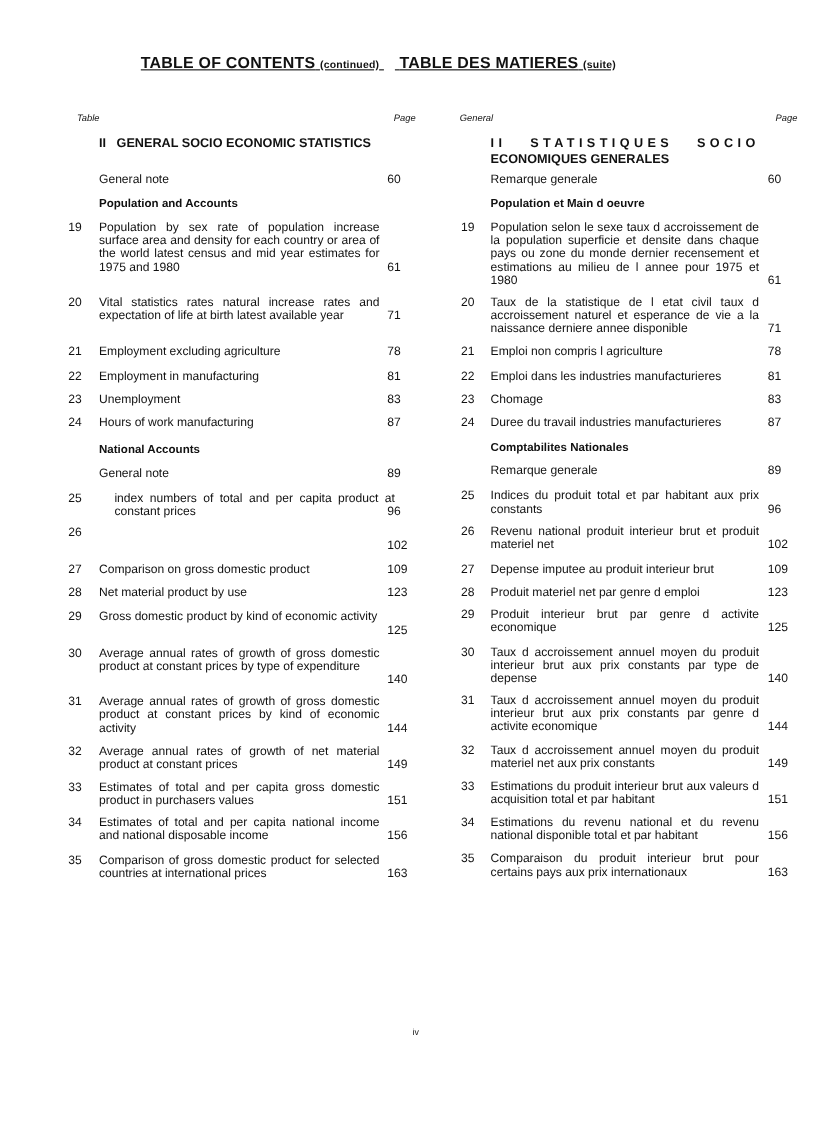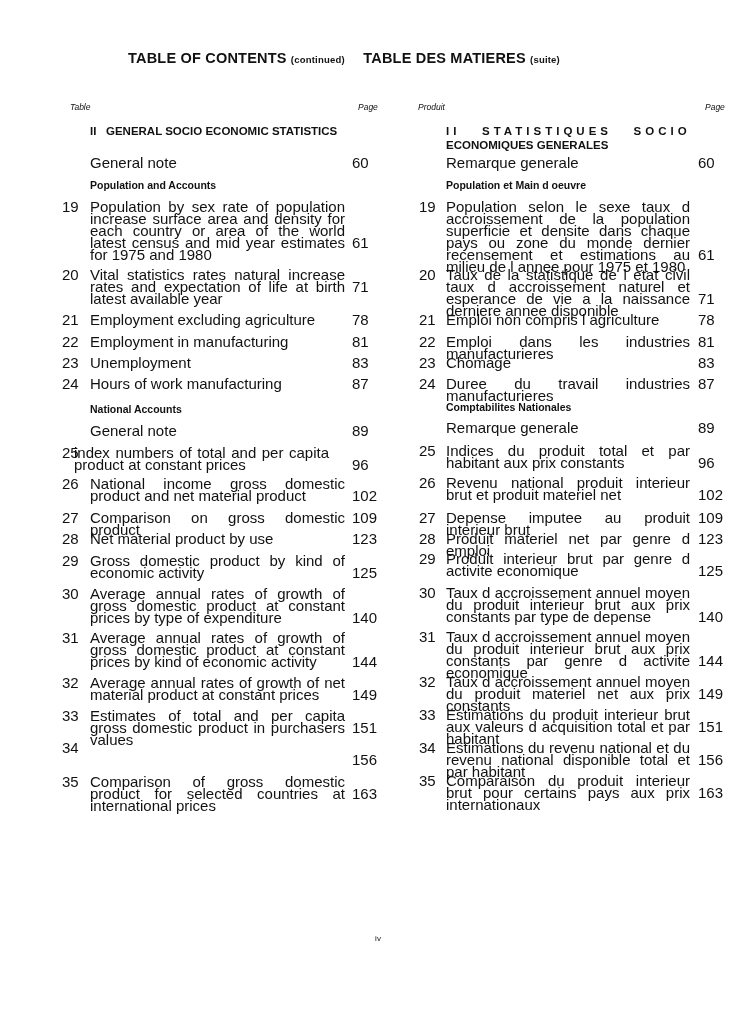--- a/index.html
+++ b/index.html
@@ -1,25 +1,25 @@
 <!DOCTYPE html>
 <html><head>
 <meta charset="utf-8">
 <style>
   html, body { margin: 0; padding: 0; background: #ffffff; }
   body { width: 756px; height: 1024px; position: relative; overflow: hidden;
          font-family: "Liberation Sans", sans-serif; color: #111; }
   .title { position: absolute; top: 50px; left: 0; width: 688px; text-align: center;
-           font-weight: bold; font-size: 14.5px; letter-spacing: 0.2px; white-space: nowrap; }
+           font-weight: bold; font-size: 14.5px; letter-spacing: 0.2px; white-space: nowrap; text-decoration: underline; }
   .title .small { font-size: 9.5px; font-weight: bold; }
   .title .gap { display: inline-block; width: 10px; }
   .colhead { position: absolute; top: 102px; font-size: 8.5px; font-style: italic; }
   .sec { position: absolute; font-weight: bold; font-size: 11.5px; }
   .sub { position: absolute; font-weight: bold; font-size: 10.5px; }
-  .row { position: absolute; font-size: 15px; line-height: 12px; }
+  .row { position: absolute; font-size: 11px; line-height: 12px; }
   .num { position: absolute; left: 0; top: 0; }
   .txt { position: absolute; text-align: justify; }
   .pg { position: absolute; text-align: left; width: 30px; }
   .footer { position: absolute; top: 934px; left: 0; width: 756px; text-align: center; font-size: 8px; }
 </style>
 </head>
 <body>
 
 <div class="title">
   <span>TABLE OF CONTENTS</span>
@@ -77,26 +77,25 @@
 <div class="sub" style="left:90px; top:403px;">National Accounts</div>
 
 <div class="row" style="left:90px; top:425px; width:292px;">
   <span>General note</span>
   <span class="pg" style="right:0; top:0;">89</span>
 </div>
 
 <div id="left-b">
     <div class="row" style="left: 62px; top: 447px; width: 320px; height: 24px;">
       <span class="num">25</span>
-      <span class="txt" style="left: 12px; top: 0px; width: 255px;">index numbers of total and per capita product at constant prices</span>
+      <span class="txt" style="left: 42px; top: 0px; width: 255px;">index numbers of total and per capita product at constant prices</span>
       <span class="pg" style="right: 0px; top: 12px;">96</span>
     </div>
     <div class="row" style="left: 62px; top: 478px; width: 320px; height: 24px;">
       <span class="num">26</span>
-      <span class="txt" style="left: 28px; top: 0px; width: 255px;">National income  gross domestic product and net material product</span>
       <span class="pg" style="right: 0px; top: 12px;">102</span>
     </div>
     <div class="row" style="left: 62px; top: 512px; width: 320px; height: 12px;">
       <span class="num">27</span>
       <span class="txt" style="left: 28px; top: 0px; width: 255px;">Comparison on gross domestic product</span>
       <span class="pg" style="right: 0px; top: 0px;">109</span>
     </div>
     <div class="row" style="left: 62px; top: 533px; width: 320px; height: 12px;">
       <span class="num">28</span>
       <span class="txt" style="left: 28px; top: 0px; width: 255px;">Net material product by use</span>
@@ -122,30 +121,31 @@
       <span class="txt" style="left: 28px; top: 0px; width: 255px;">Average annual rates of growth of net material product at constant prices</span>
       <span class="pg" style="right: 0px; top: 12px;">149</span>
     </div>
     <div class="row" style="left: 62px; top: 710px; width: 320px; height: 24px;">
       <span class="num">33</span>
       <span class="txt" style="left: 28px; top: 0px; width: 255px;">Estimates of total and per capita gross domestic product in purchasers  values</span>
       <span class="pg" style="right: 0px; top: 12px;">151</span>
     </div>
     <div class="row" style="left: 62px; top: 742px; width: 320px; height: 24px;">
       <span class="num">34</span>
+      <span class="txt" style="left: 28px; top: 0px; width: 255px;">Estimates of total and per capita national income and national disposable income</span>
       <span class="pg" style="right: 0px; top: 12px;">156</span>
     </div>
     <div class="row" style="left: 62px; top: 776px; width: 320px; height: 24px;">
       <span class="num">35</span>
       <span class="txt" style="left: 28px; top: 0px; width: 255px;">Comparison of gross domestic product for selected countries at international prices</span>
       <span class="pg" style="right: 0px; top: 12px;">163</span>
     </div>
   </div>
 
-<div class="colhead" style="left:418px">Produit</div>
+<div class="colhead" style="left:418px">General</div>
 <div class="colhead" style="left:705px">Page</div>
 
 <div class="sec" style="left:446px; top:125px; letter-spacing:4px; white-space:pre;text-align:right;">II   STATISTIQUES   SOCIO</div>
 <div class="sec" style="left:446px; top:139px;">ECONOMIQUES GENERALES</div>
 
 <div class="row" style="left:446px; top:157px; width:282px;">
   <span>Remarque generale</span>
   <span class="pg" style="right:0; top:0;">60</span>
 </div>
 

